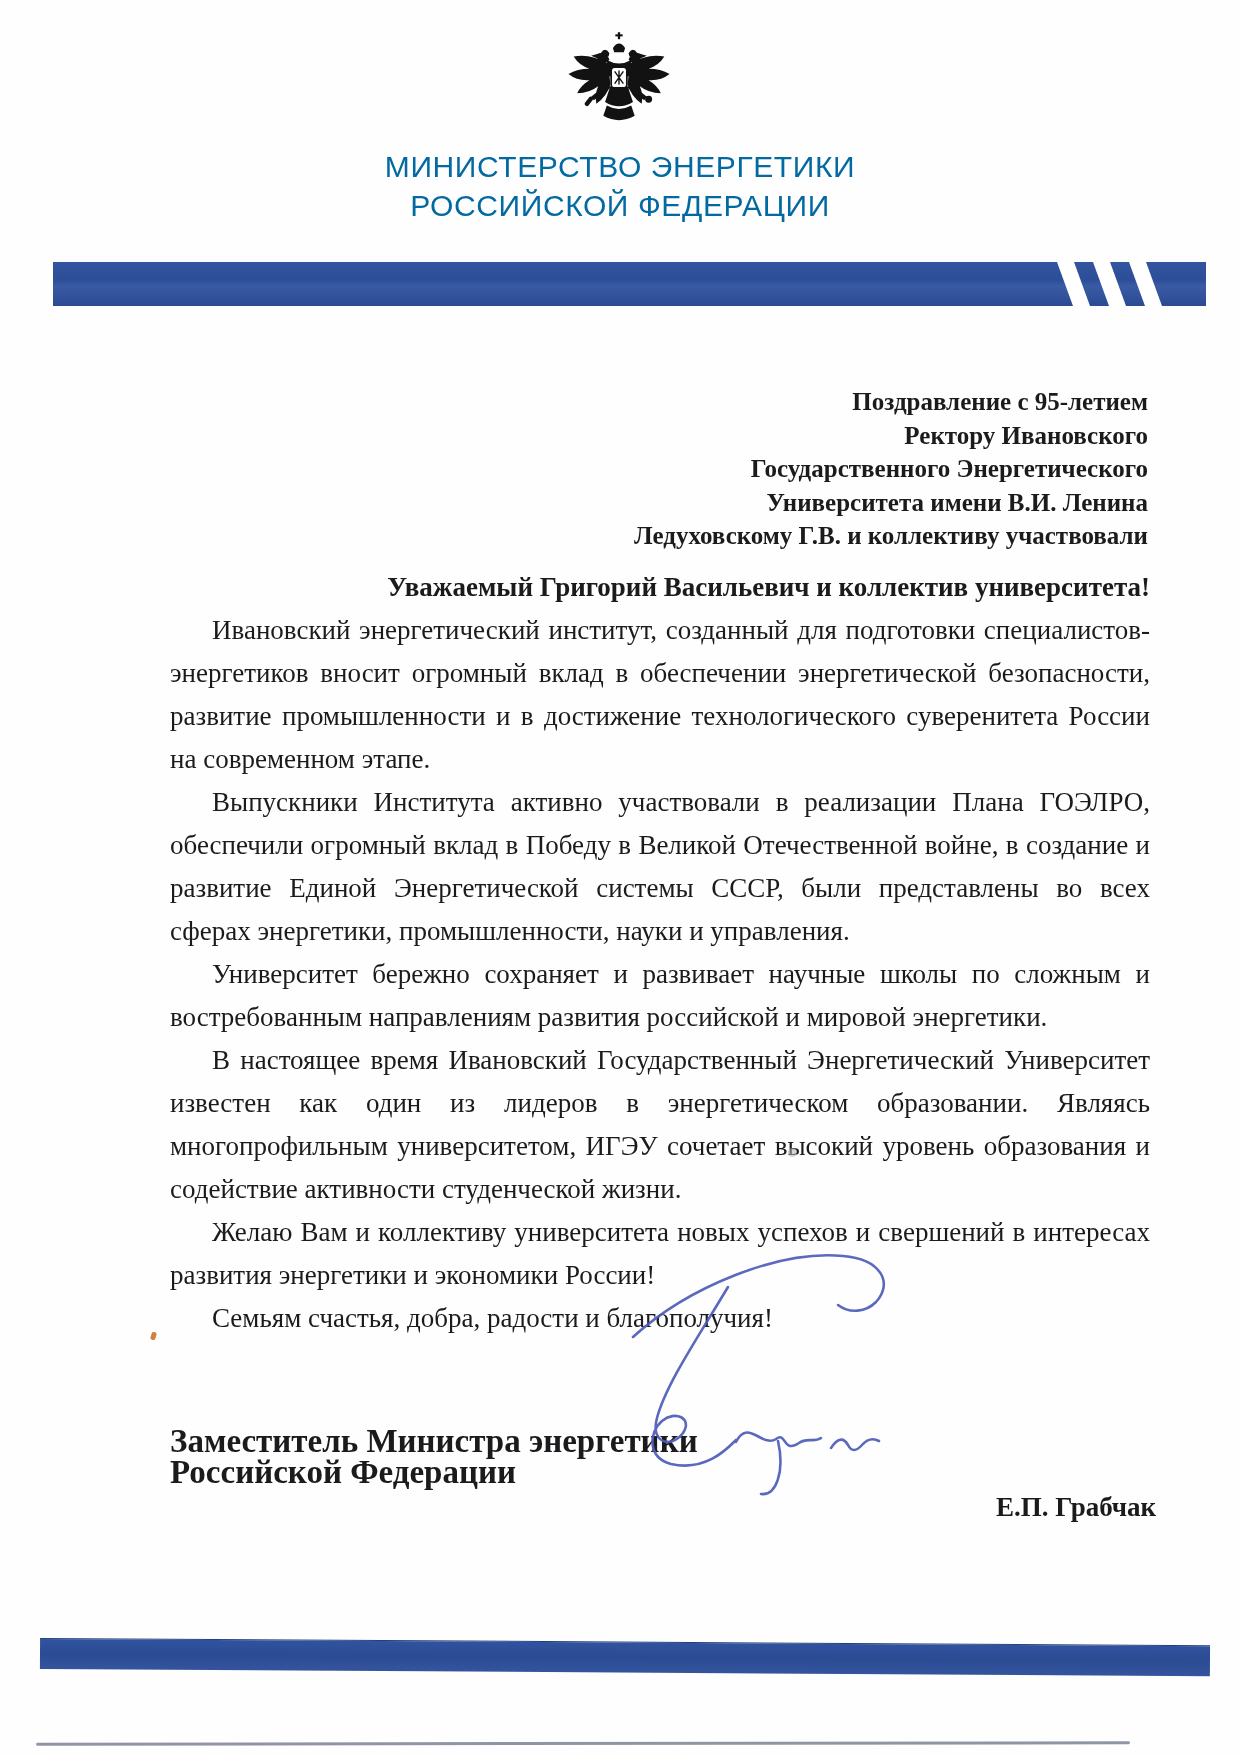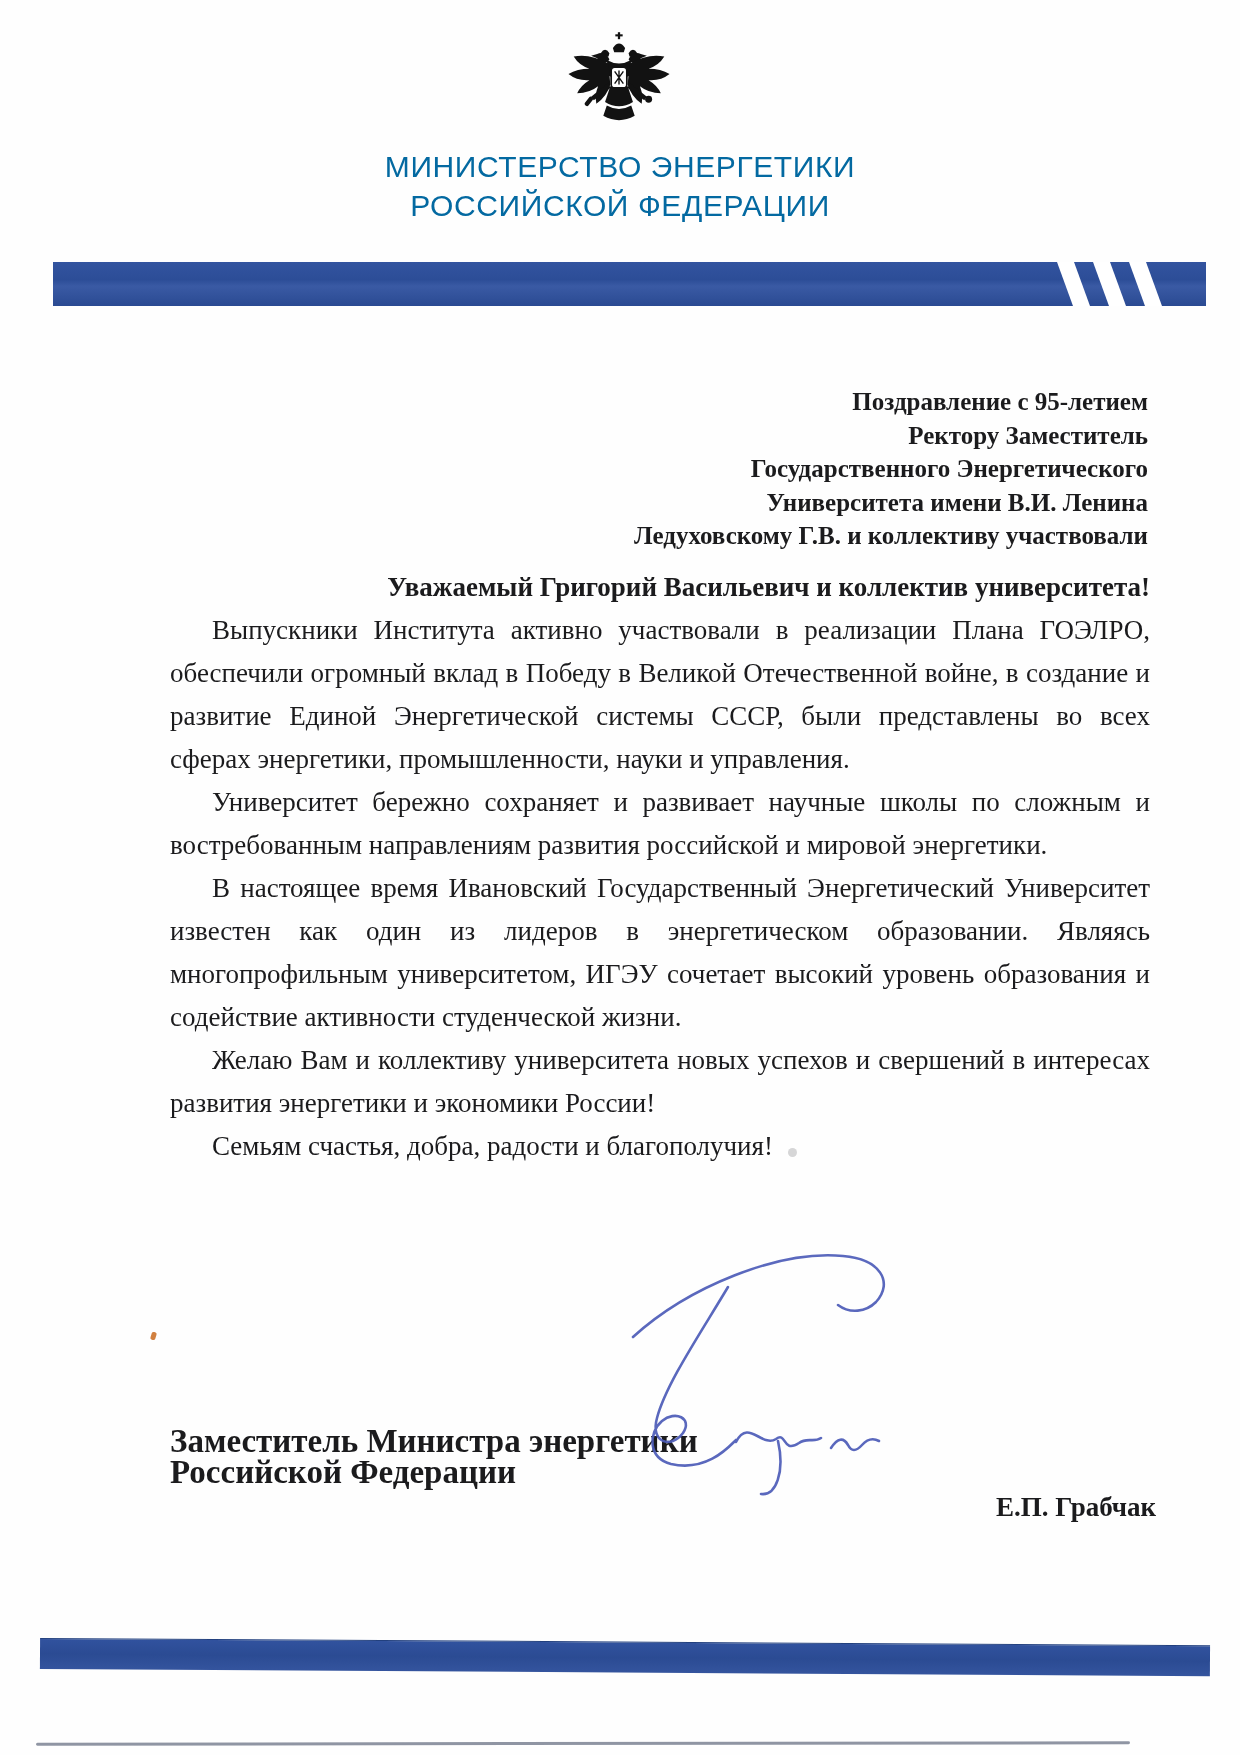--- a/index.html
+++ b/index.html
@@ -111,28 +111,29 @@
   </div>
 
   <div class="stripe-top">
     <span class="slash s1"></span>
     <span class="slash s2"></span>
     <span class="slash s3"></span>
   </div>
 
   <div class="addressee">
     <div>Поздравление с 95-летием</div>
-    <div>Ректору Заместитель</div>
+    <div>Ректору Ивановского</div>
     <div>Государственного Энергетического</div>
     <div>Университета имени В.И. Ленина</div>
     <div>Ледуховскому Г.В. и коллективу участвовали</div>
   </div>
 
   <main class="letter-body">
     <p class="salutation">Уважаемый Григорий Васильевич и коллектив университета!</p>
+    <p>Ивановский энергетический институт, созданный для подготовки специалистов-энергетиков вносит огромный вклад в обеспечении энергетической безопасности, развитие промышленности и в достижение технологического суверенитета России на современном этапе.</p>
     <p>Выпускники Института активно участвовали в реализации Плана ГОЭЛРО, обеспечили огромный вклад в Победу в Великой Отечественной войне, в создание и развитие Единой Энергетической системы СССР, были представлены во всех сферах энергетики, промышленности, науки и управления.</p>
     <p>Университет бережно сохраняет и развивает научные школы по сложным и востребованным направлениям развития российской и мировой энергетики.</p>
     <p>В настоящее время Ивановский Государственный Энергетический Университет известен как один из лидеров в энергетическом образовании. Являясь многопрофильным университетом, ИГЭУ сочетает высокий уровень образования и содействие активности студенческой жизни.</p>
     <p>Желаю Вам и коллективу университета новых успехов и свершений в интересах развития энергетики и экономики России!</p>
     <p>Семьям счастья, добра, радости и благополучия!</p>
   </main>
 
   <div class="sign-position">
     <div>Заместитель Министра энергетики</div>
     <div>Российской Федерации</div>

